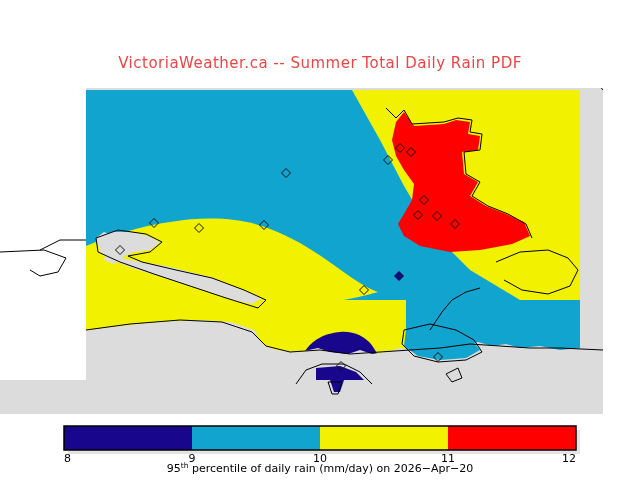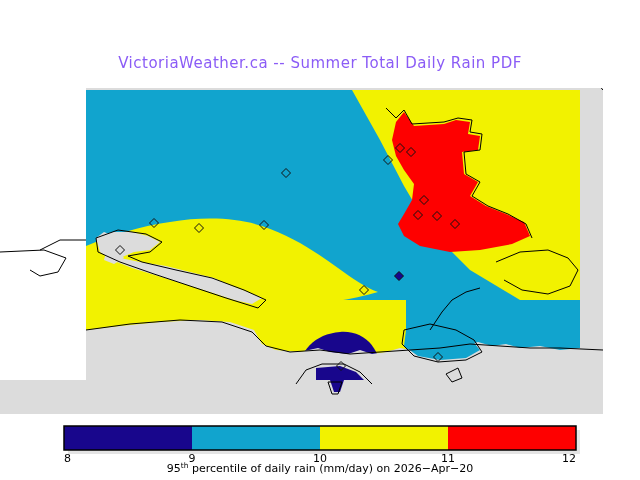--- a/index.html
+++ b/index.html
@@ -16,21 +16,21 @@
     overflow: hidden;
   }
   #title {
     position: absolute;
     left: 0;
     top: 54px;
     width: 640px;
     text-align: center;
     font-size: 15px;
     letter-spacing: 0.5px;
-    color: #8b5cf6;
+    color: #ef4444;
     white-space: nowrap;
   }
   #map-wrap {
     position: absolute;
     left: 0;
     top: 0;
     width: 640px;
     height: 414px;
   }
   #map-svg { display: block; }

